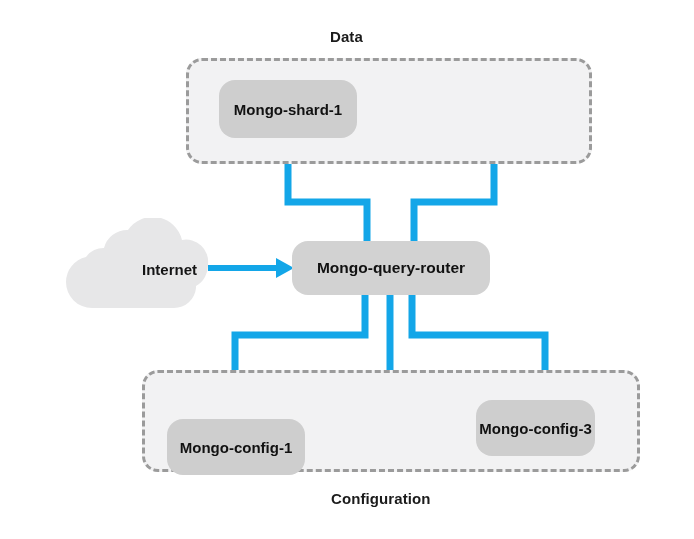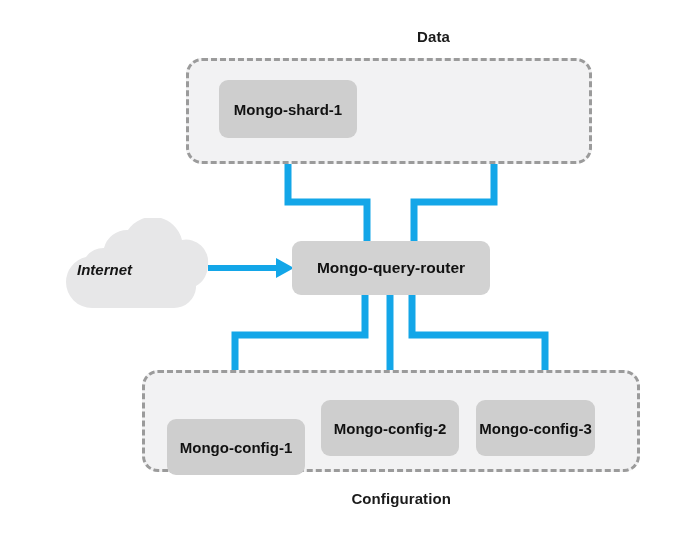--- a/index.html
+++ b/index.html
@@ -34,31 +34,31 @@
     box-sizing: border-box;
     background: #f2f2f3;
     border: 3px dashed #9b9b9b;
     border-radius: 16px;
   }
   .group-label {
     position: absolute;
     font-size: 15px;
     font-weight: bold;
     color: #1b1b1b;
-    text-align: right;
+    text-align: left;
     white-space: nowrap;
     letter-spacing: 0.1px;
   }
 
   
   .node {
     position: absolute;
     box-sizing: border-box;
     background: #cecece;
-    border-radius: 9px;
+    border-radius: 16px;
     display: flex;
     align-items: center;
     justify-content: center;
     color: #111111;
     font-size: 15px;
     font-weight: 600;
     white-space: nowrap;
     z-index: 3;
   }
   .node.router {
@@ -70,23 +70,22 @@
   .cloud-wrap {
     position: absolute;
     z-index: 2;
   }
   .cloud-label {
     position: absolute;
     font-size: 15px;
     font-weight: bold;
     color: #151515;
     white-space: nowrap;
-    text-align: left;
+    text-align: right;
     z-index: 3;
-    font-style: italic;
   }
 </style>
 </head>
 <body>
 
 <div id="canvas">
 
   <svg id="wires" viewBox="0 0 694 539" xmlns="http://www.w3.org/2000/svg">
     <g fill="none" stroke="#13a6e8" stroke-width="7" stroke-linecap="butt" stroke-linejoin="miter">
 
@@ -129,19 +128,18 @@
     </svg>
   </div>
   <div class="cloud-label" style="left:77px; top:261px; width:120px;">Internet</div>
 
   <div class="node router" style="left:292px; top:241px; width:198px; height:54px;">Mongo-query-router</div>
 
   <div class="group" style="left:142px; top:370px; width:498px; height:102px;"></div>
 
   <div class="node" style="left:167px; top:400px; width:138px; height:56px;margin-top:19px;">Mongo-config-1</div>
 
-  <div class="node" style="left:321px; top:400px; width:138px; height:56px;">Mongo-config-2</div>
 
   <div class="node" style="left:476px; top:400px; width:119px; height:56px;">Mongo-config-3</div>
 
   <div class="group-label" style="left:331px; top:490px; width:120px;">Configuration</div>
 
 </div>
 
 </body></html>

